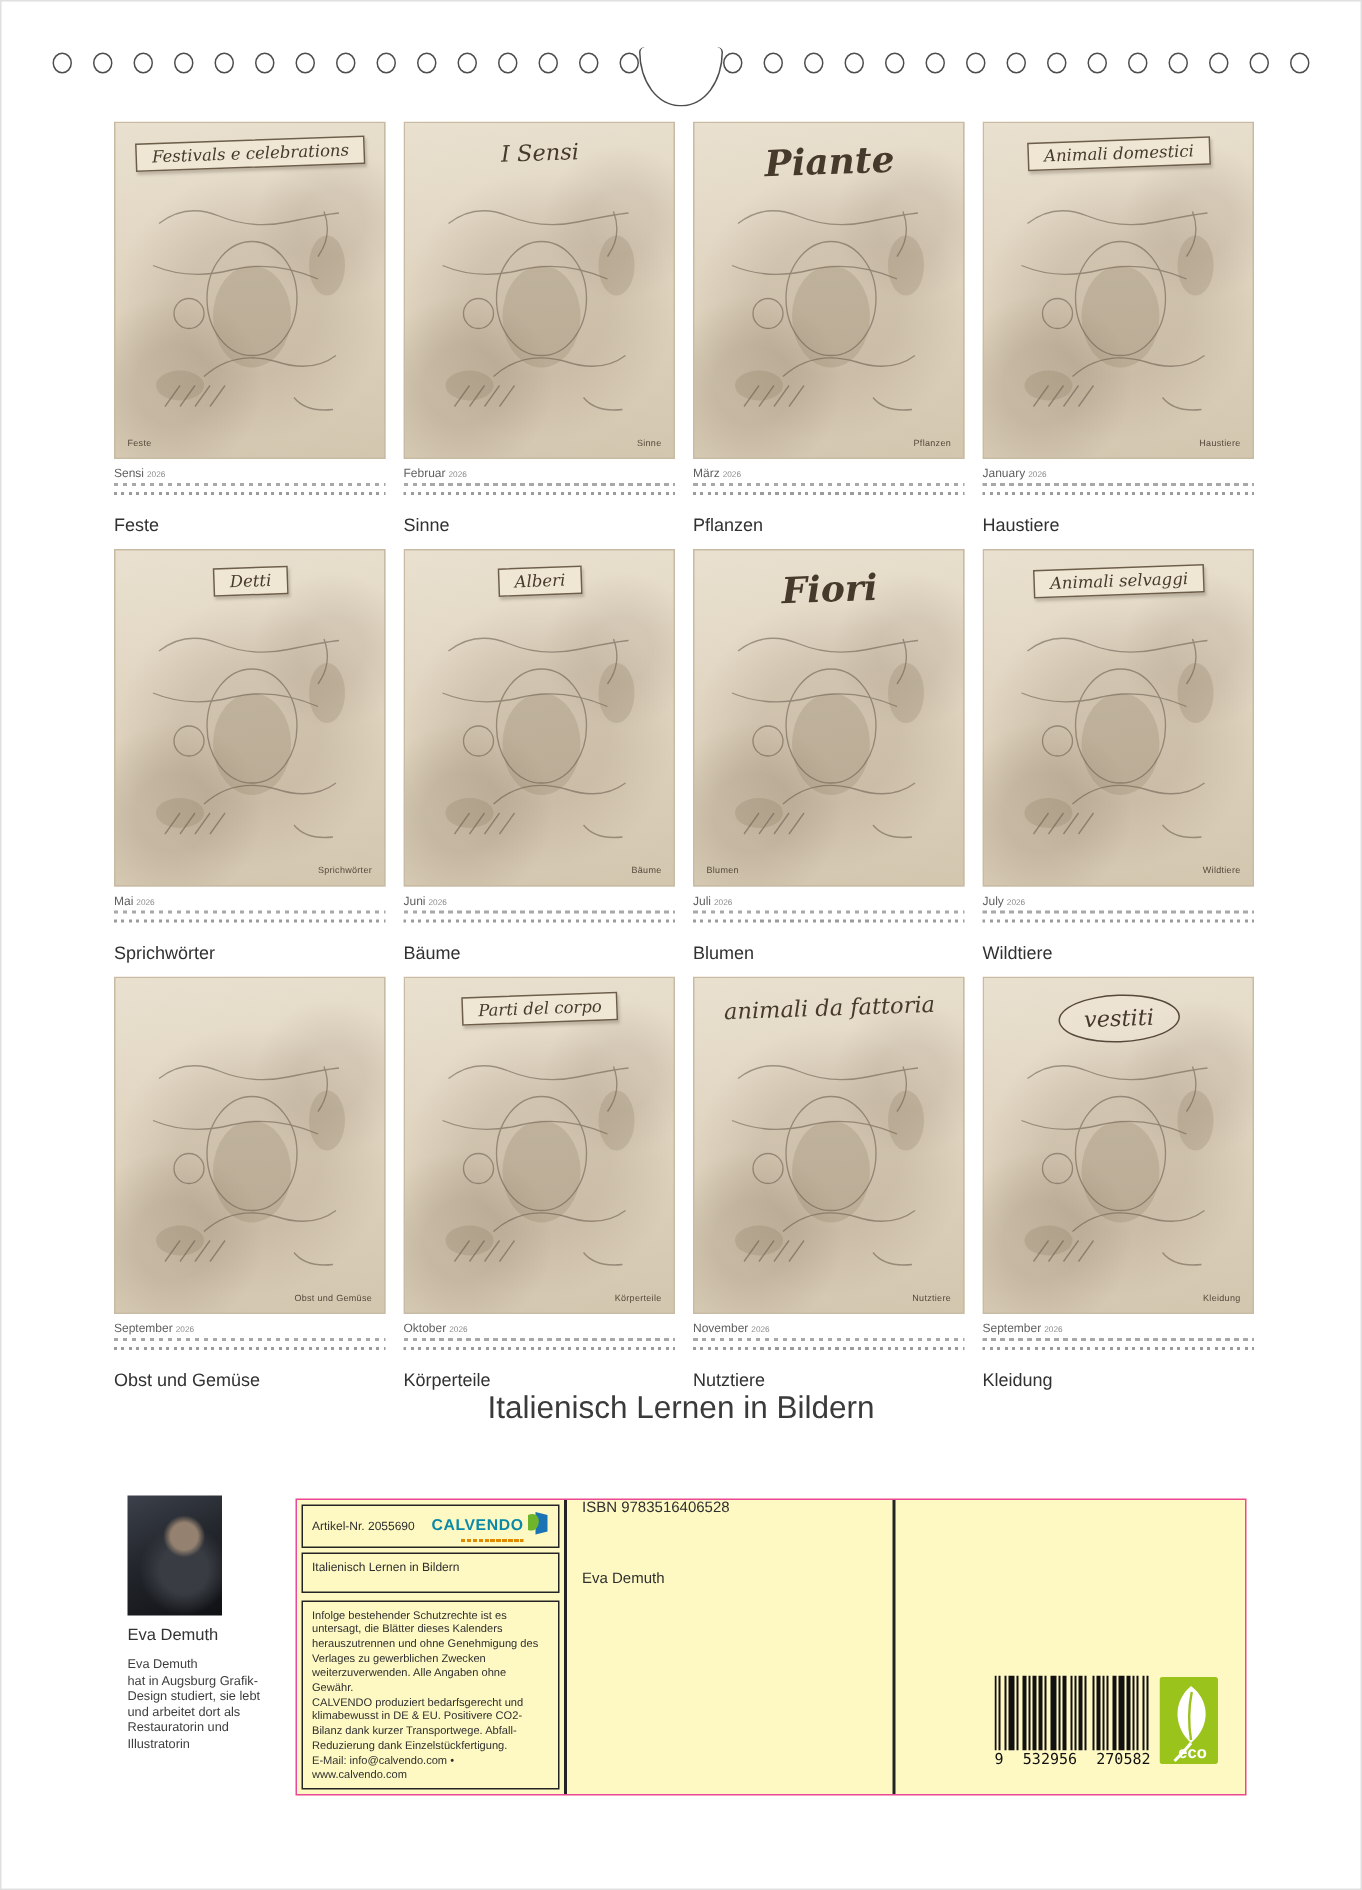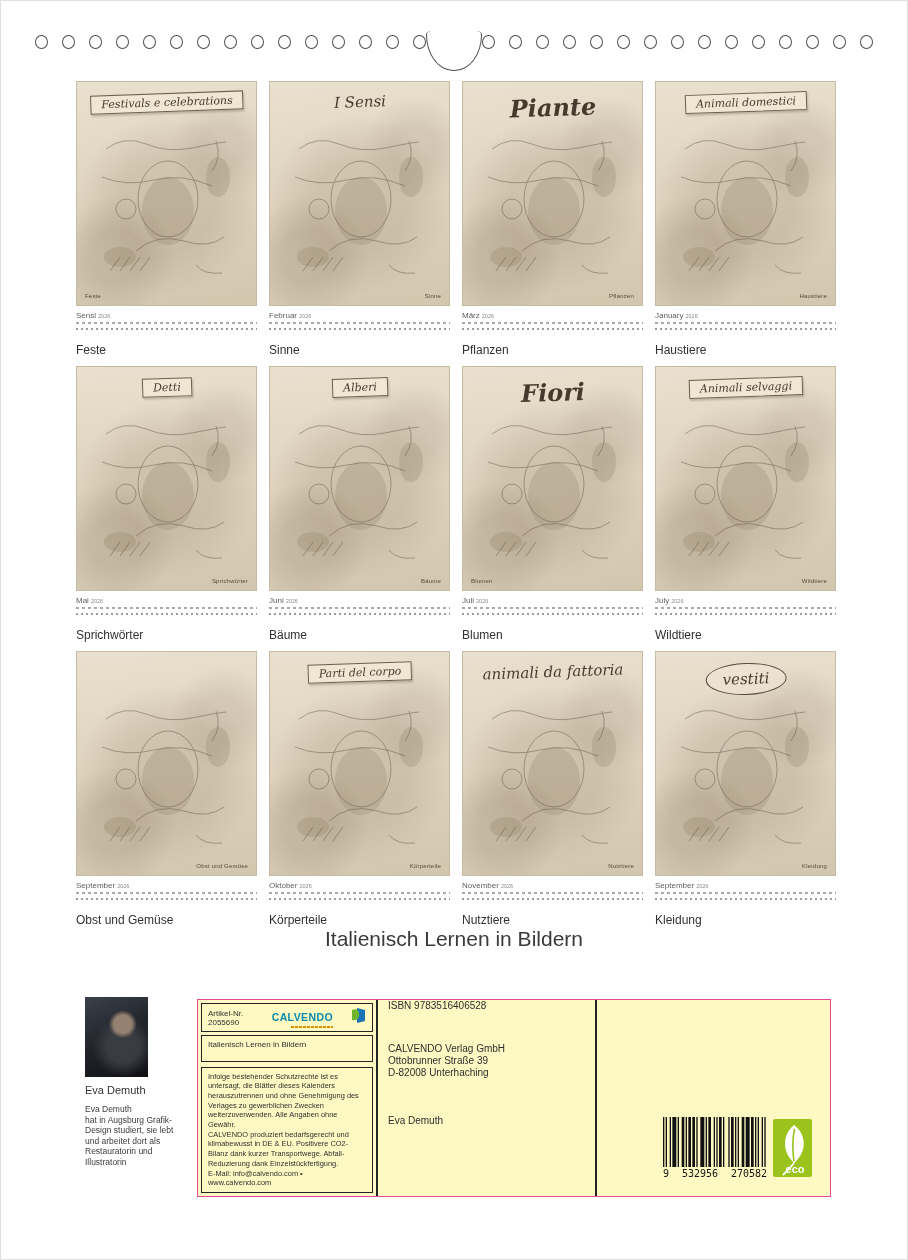--- a/index.html
+++ b/index.html
@@ -62,21 +62,21 @@
 
   
   .info-box { position:absolute; left:196px; top:998px; width:634px; height:198px;
               border:1px solid #ec4899; display:flex; background:#fef9c3; }
   .col-left { width:180px; border-right:2px solid #242424; padding:3px; display:flex; flex-direction:column; }
   .subbox { border:1.5px solid #242424; padding:4px 6px; }
   .subbox.a { height:29px; display:flex; align-items:center; justify-content:space-between; margin-bottom:3px; }
   .subbox.b { height:34px; margin-bottom:5px; }
   .subbox.c { flex:1; }
   .art-nr { font-size:8px; color:#2e2e2e; }
-  .logo { display:flex; align-items:flex-start; gap:18px; }
+  .logo { display:flex; align-items:flex-start; gap:2px; }
   .logo-text-wrap { text-align:right; }
   .logo-text { font-size:10.5px; font-weight:bold; letter-spacing:0.4px; color:#0b89a8; }
   .logo-tagline { height:2px; width:42px; margin-left:auto; margin-top:1px;
                   background:repeating-linear-gradient(90deg,#e08a00 0 3px, rgba(0,0,0,0) 3px 4px); }
   .product-title { font-size:8px; color:#2e2e2e; }
   .legal { font-size:7.4px; line-height:9.7px; color:#2e2e2e; white-space:pre-line; }
   .col-mid { width:219px; border-right:2px solid #242424; padding:0 10px; }
   .isbn { font-size:10px; color:#2e2e2e; }
   .publisher { margin-top:32px; font-size:10px; line-height:12px; color:#2e2e2e; white-space:pre-line; }
   .mid-author { margin-top:36px; font-size:10px; color:#2e2e2e; }
@@ -557,23 +557,20 @@
 CALVENDO produziert bedarfsgerecht und
 klimabewusst in DE &amp; EU. Positivere CO2-
 Bilanz dank kurzer Transportwege. Abfall-
 Reduzierung dank Einzelstückfertigung.
 E-Mail: info@calvendo.com •
 www.calvendo.com</div>
       </div>
     </div>
     <div class="col-mid">
       <div class="isbn">ISBN 9783516406528</div>
-      <div class="publisher">CALVENDO Verlag GmbH
-Ottobrunner Straße 39
-D-82008 Unterhaching</div>
       <div class="mid-author">Eva Demuth</div>
     </div>
     <div class="col-right">
       <div class="barcode">
         <svg id="barcode-svg" preserveAspectRatio="none" viewBox="0 0 78 50">
             <rect x="0" y="0" width="1" height="50" fill="#111"></rect>
             <rect x="2" y="0" width="1" height="50" fill="#111"></rect>
             <rect x="5" y="0" width="1" height="50" fill="#111"></rect>
             <rect x="7" y="0" width="3" height="50" fill="#111"></rect>
             <rect x="11" y="0" width="1" height="50" fill="#111"></rect>

